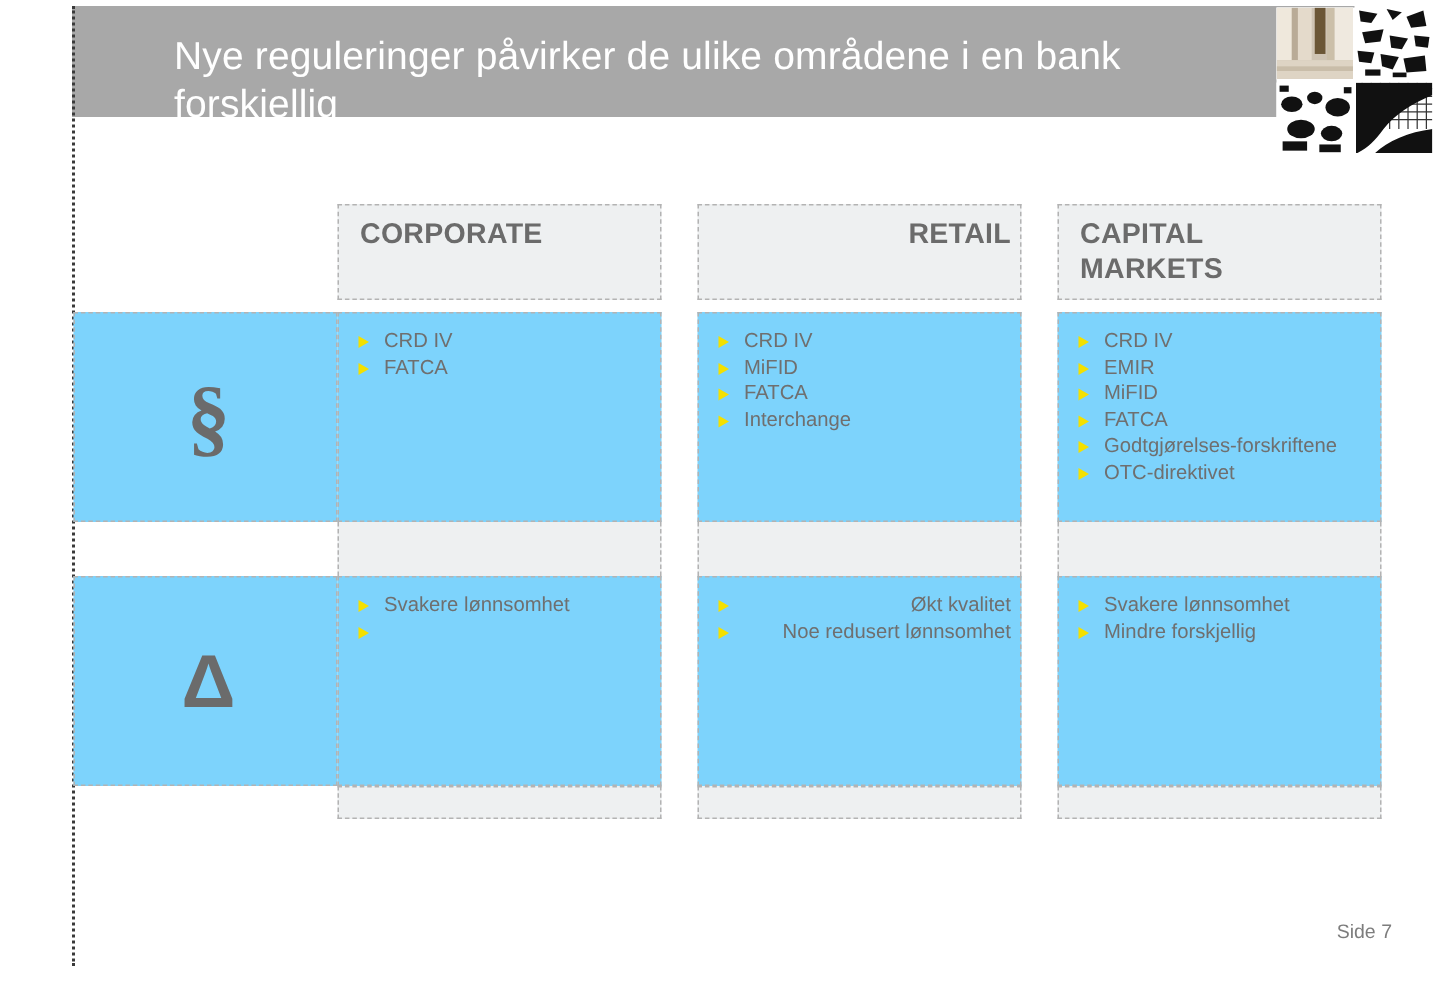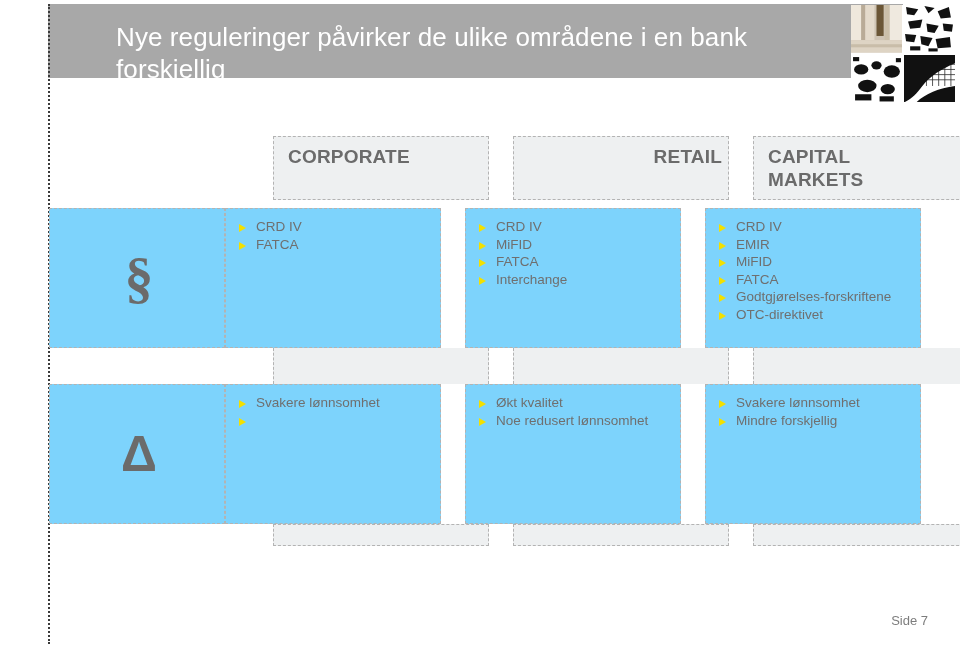--- a/index.html
+++ b/index.html
@@ -84,21 +84,21 @@
     left: 49px;
     top: 136px;
     width: 872px;
     height: 410px;
   }
   .cell {
     position: absolute;
     box-sizing: border-box;
     border: 1px dashed #b3b3b3;
   }
-  .cell.fill-grey { background: #eef0f1; margin-left: 48px; }
+  .cell.fill-grey { background: #eef0f1; }
   .cell.fill-cream { background: #7dd3fc; }
   .cell.fill-none  { background: transparent; border-color: #bdbdbd; }
 
   
   .col-title {
     position: absolute;
     left: 14px;
     top: 8px;
     right: 6px;
     color: #6b6b6b;
@@ -316,21 +316,21 @@
 
     <div class="cell fill-cream" style="left:176px; top:248px; width:216px; height:140px;">
       <ul class="bullets">
         <li><span class="tri"></span><span>Svakere lønnsomhet</span></li>
         <li><span class="tri"></span></li>
       </ul>
     </div>
 
     <div class="cell fill-none" style="left:392px; top:248px; width:24px; height:140px; border-color:transparent;"></div>
 
-    <div class="cell fill-cream" style="left:416px; top:248px; width:216px; height:140px;">
+    <div class="cell fill-cream" style="left:416px; top:248px; width:216px; height:140px;text-align:right;">
       <ul class="bullets">
         <li><span class="tri"></span><span>Økt kvalitet</span></li>
         <li><span class="tri"></span><span>Noe redusert lønnsomhet</span></li>
       </ul>
     </div>
 
     <div class="cell fill-none" style="left:632px; top:248px; width:24px; height:140px; border-color:transparent;"></div>
 
     <div class="cell fill-cream" style="left:656px; top:248px; width:216px; height:140px;">
       <ul class="bullets">

